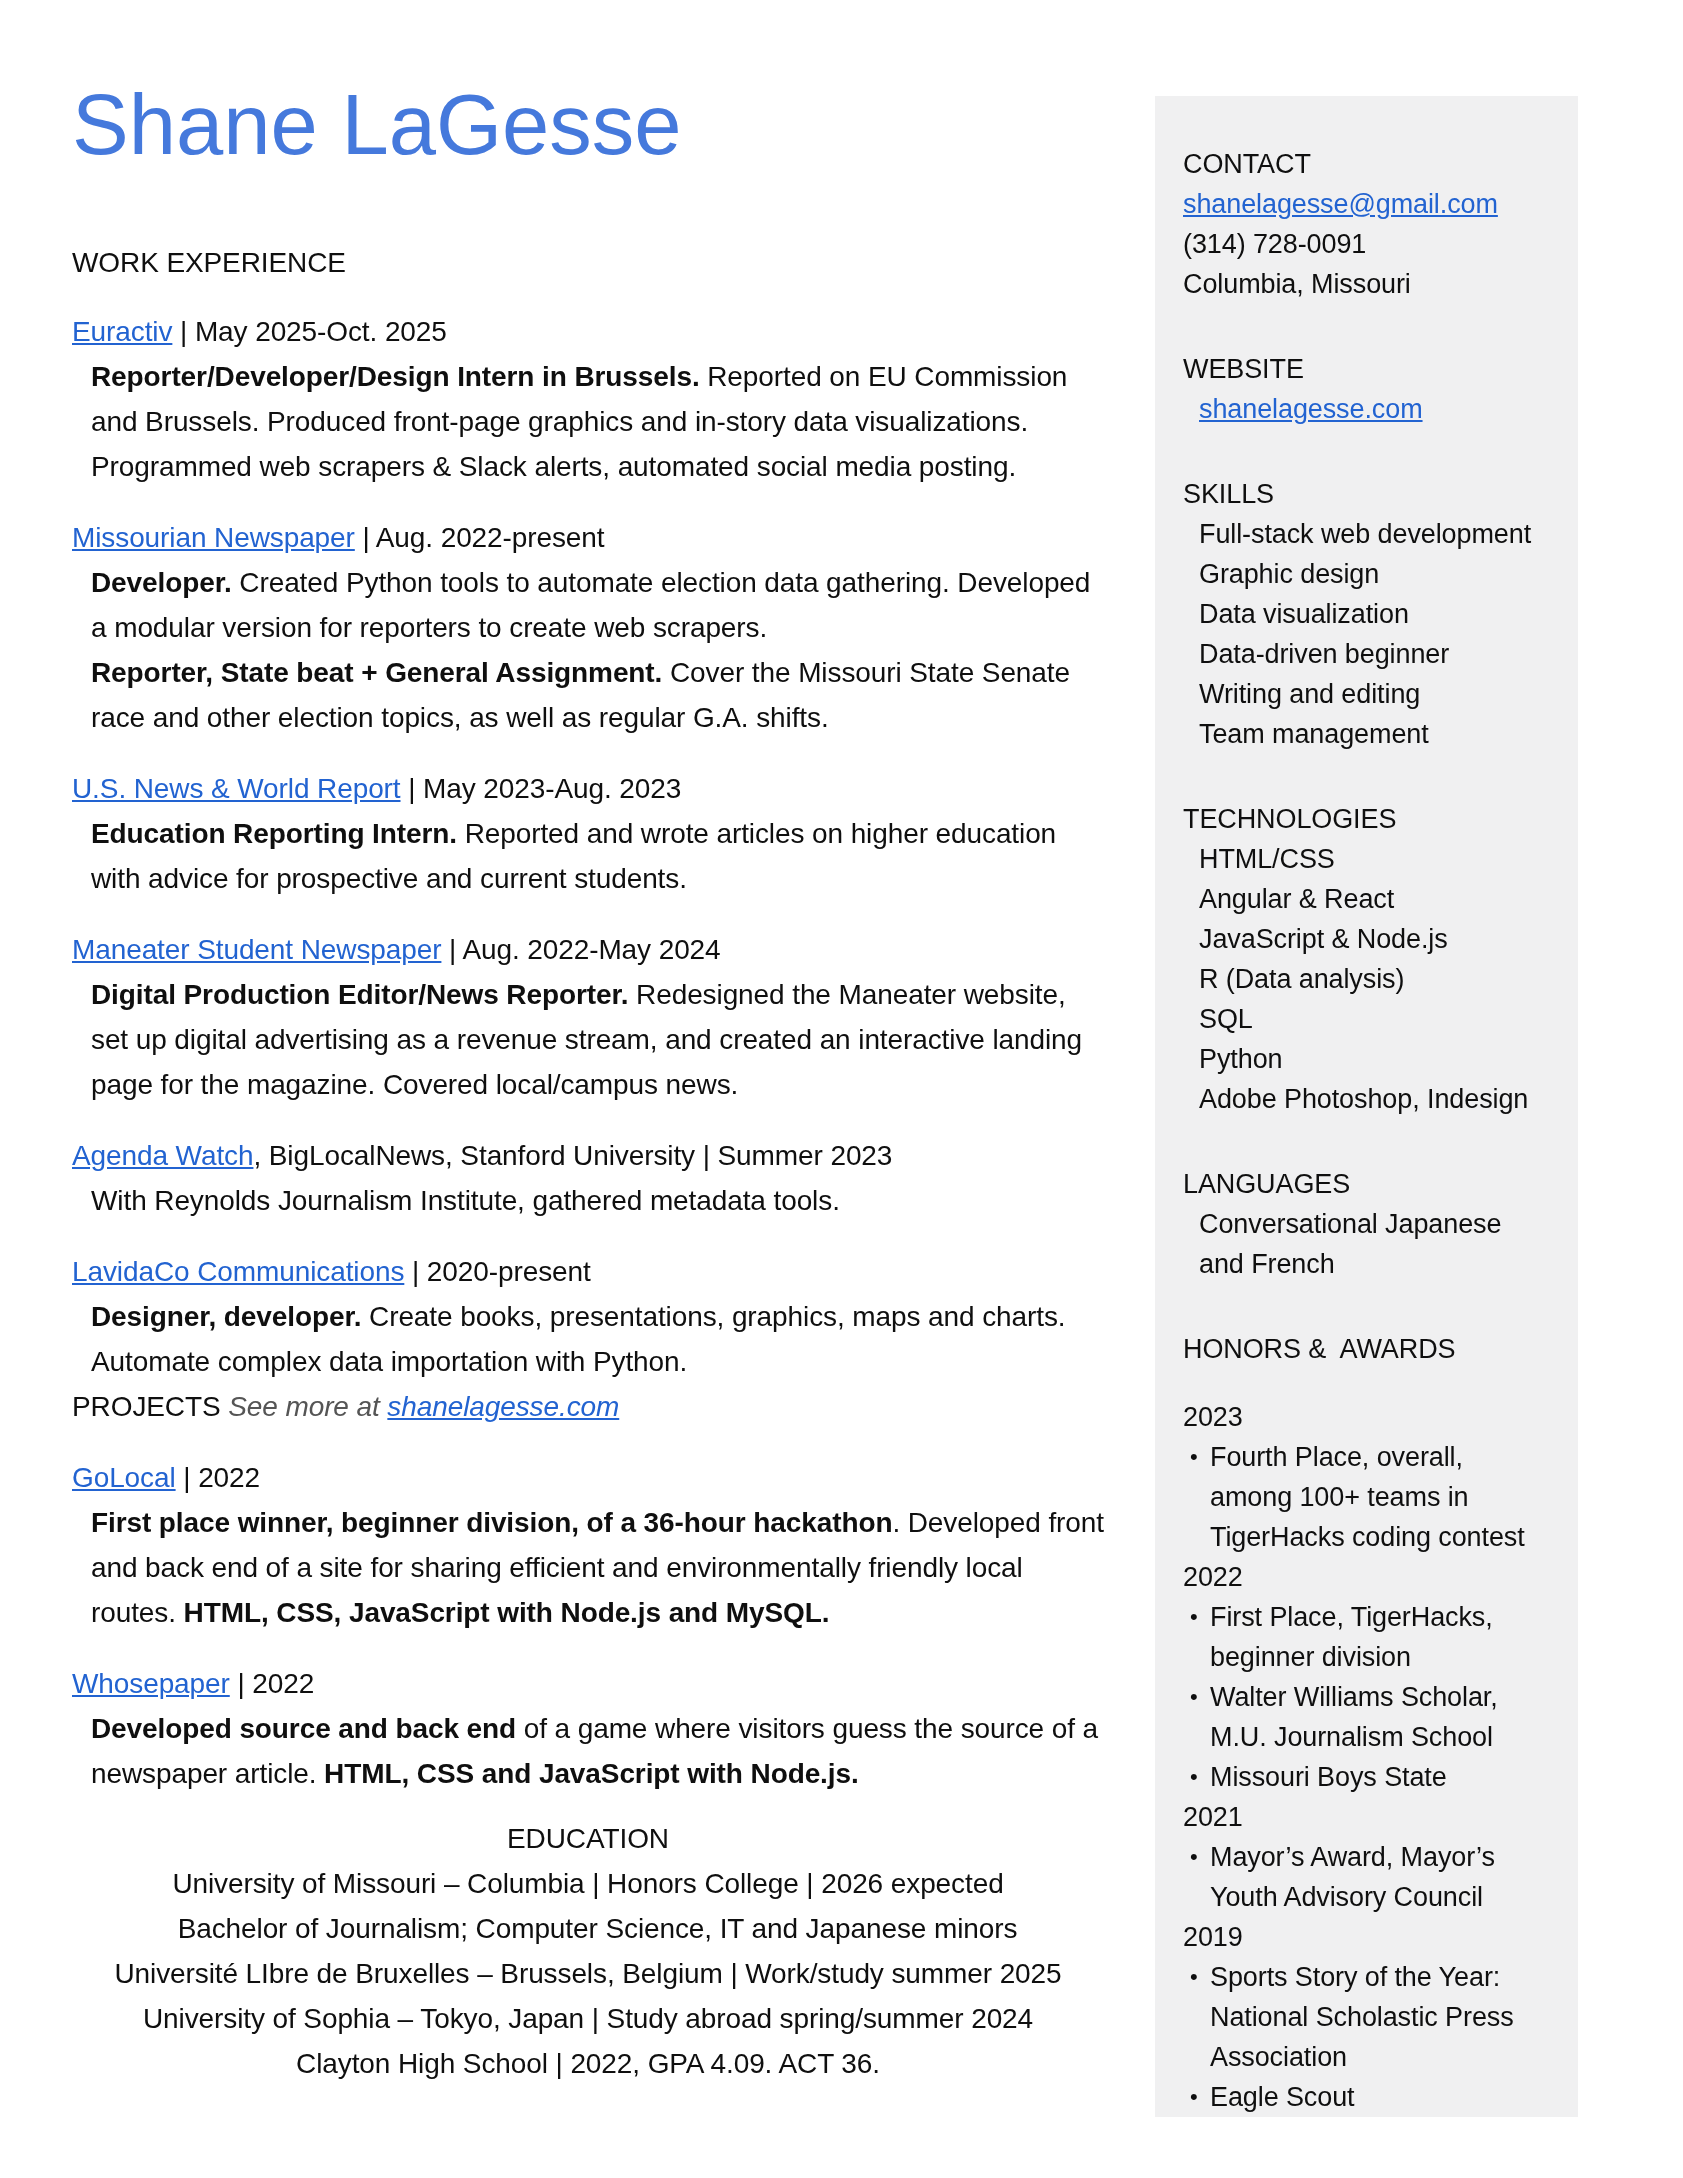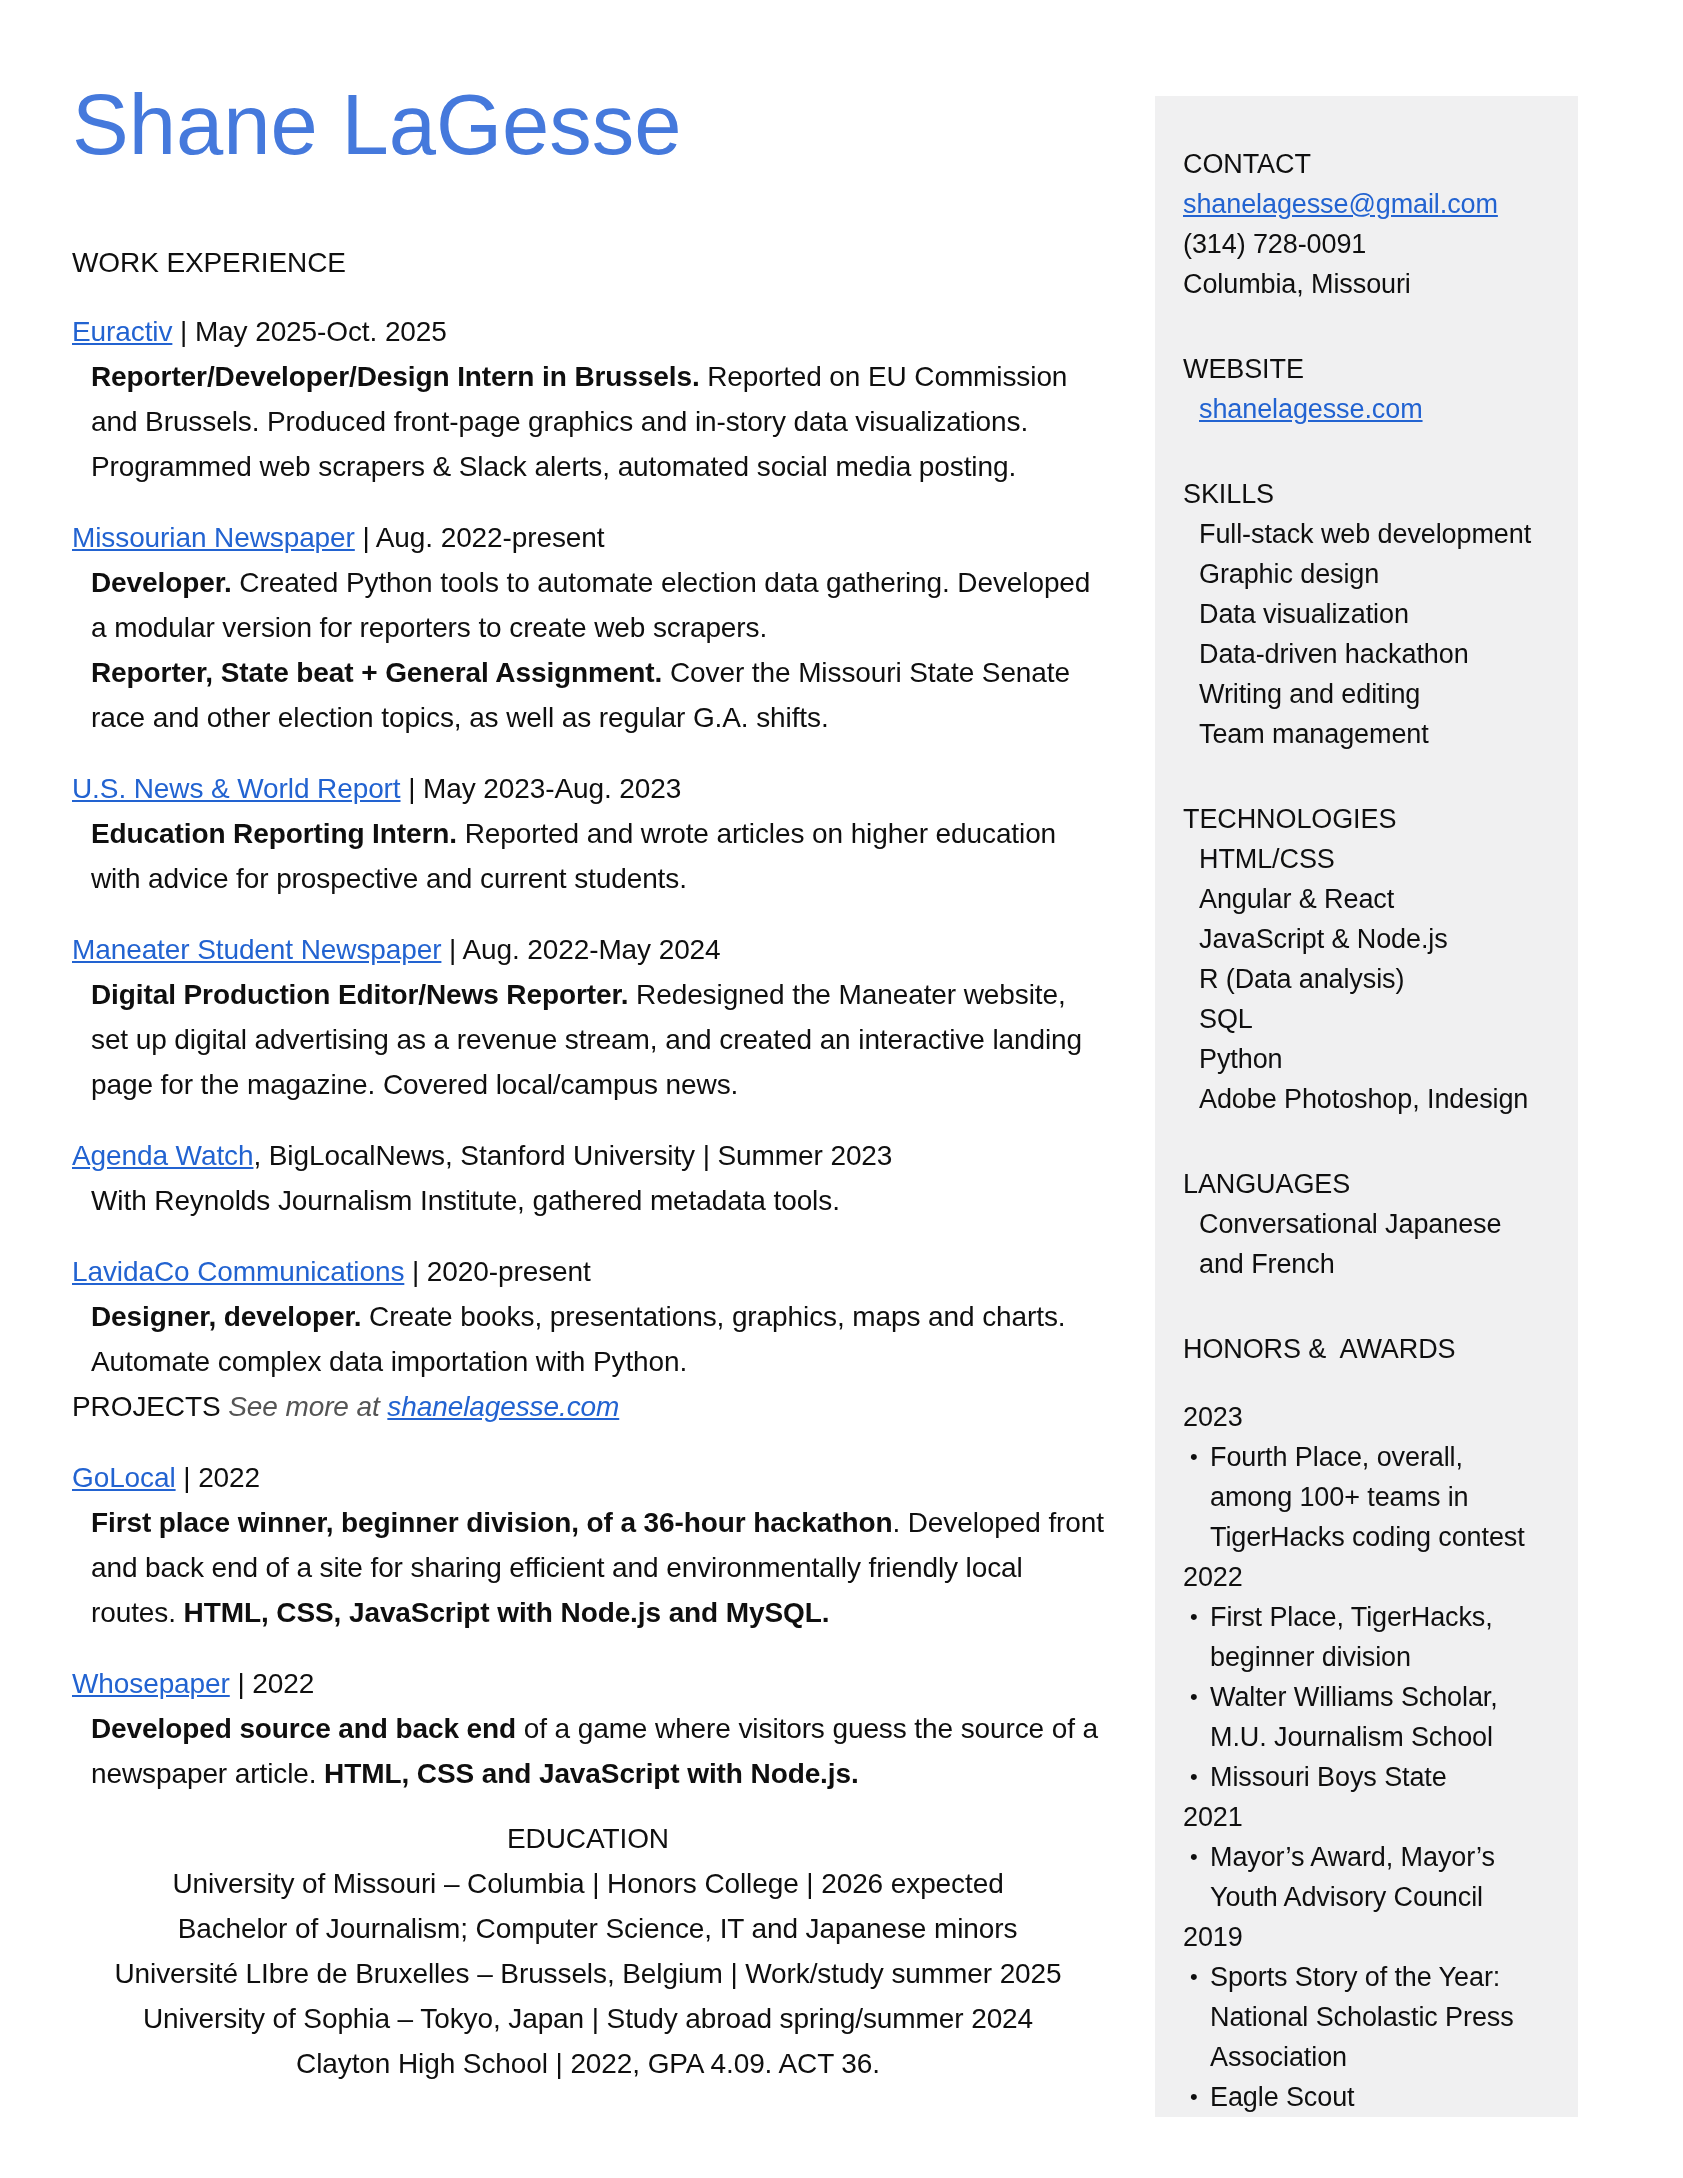--- a/index.html
+++ b/index.html
@@ -122,21 +122,21 @@
       <div class="sb-h">WEBSITE</div>
       <div class="sb-ind"><a class="lnk">shanelagesse.com</a></div>
     </div>
 
     <div class="sb-sec">
       <div class="sb-h">SKILLS</div>
       <div id="skills-list">
           <div class="sb-ind">Full-stack web development</div>
           <div class="sb-ind">Graphic design</div>
           <div class="sb-ind">Data visualization</div>
-          <div class="sb-ind">Data-driven hackathon</div>
+          <div class="sb-ind">Data-driven beginner</div>
           <div class="sb-ind">Writing and editing</div>
           <div class="sb-ind">Team management</div>
         </div>
     </div>
 
     <div class="sb-sec">
       <div class="sb-h">TECHNOLOGIES</div>
       <div id="tech-list">
           <div class="sb-ind">HTML/CSS</div>
           <div class="sb-ind">Angular &amp; React</div>

